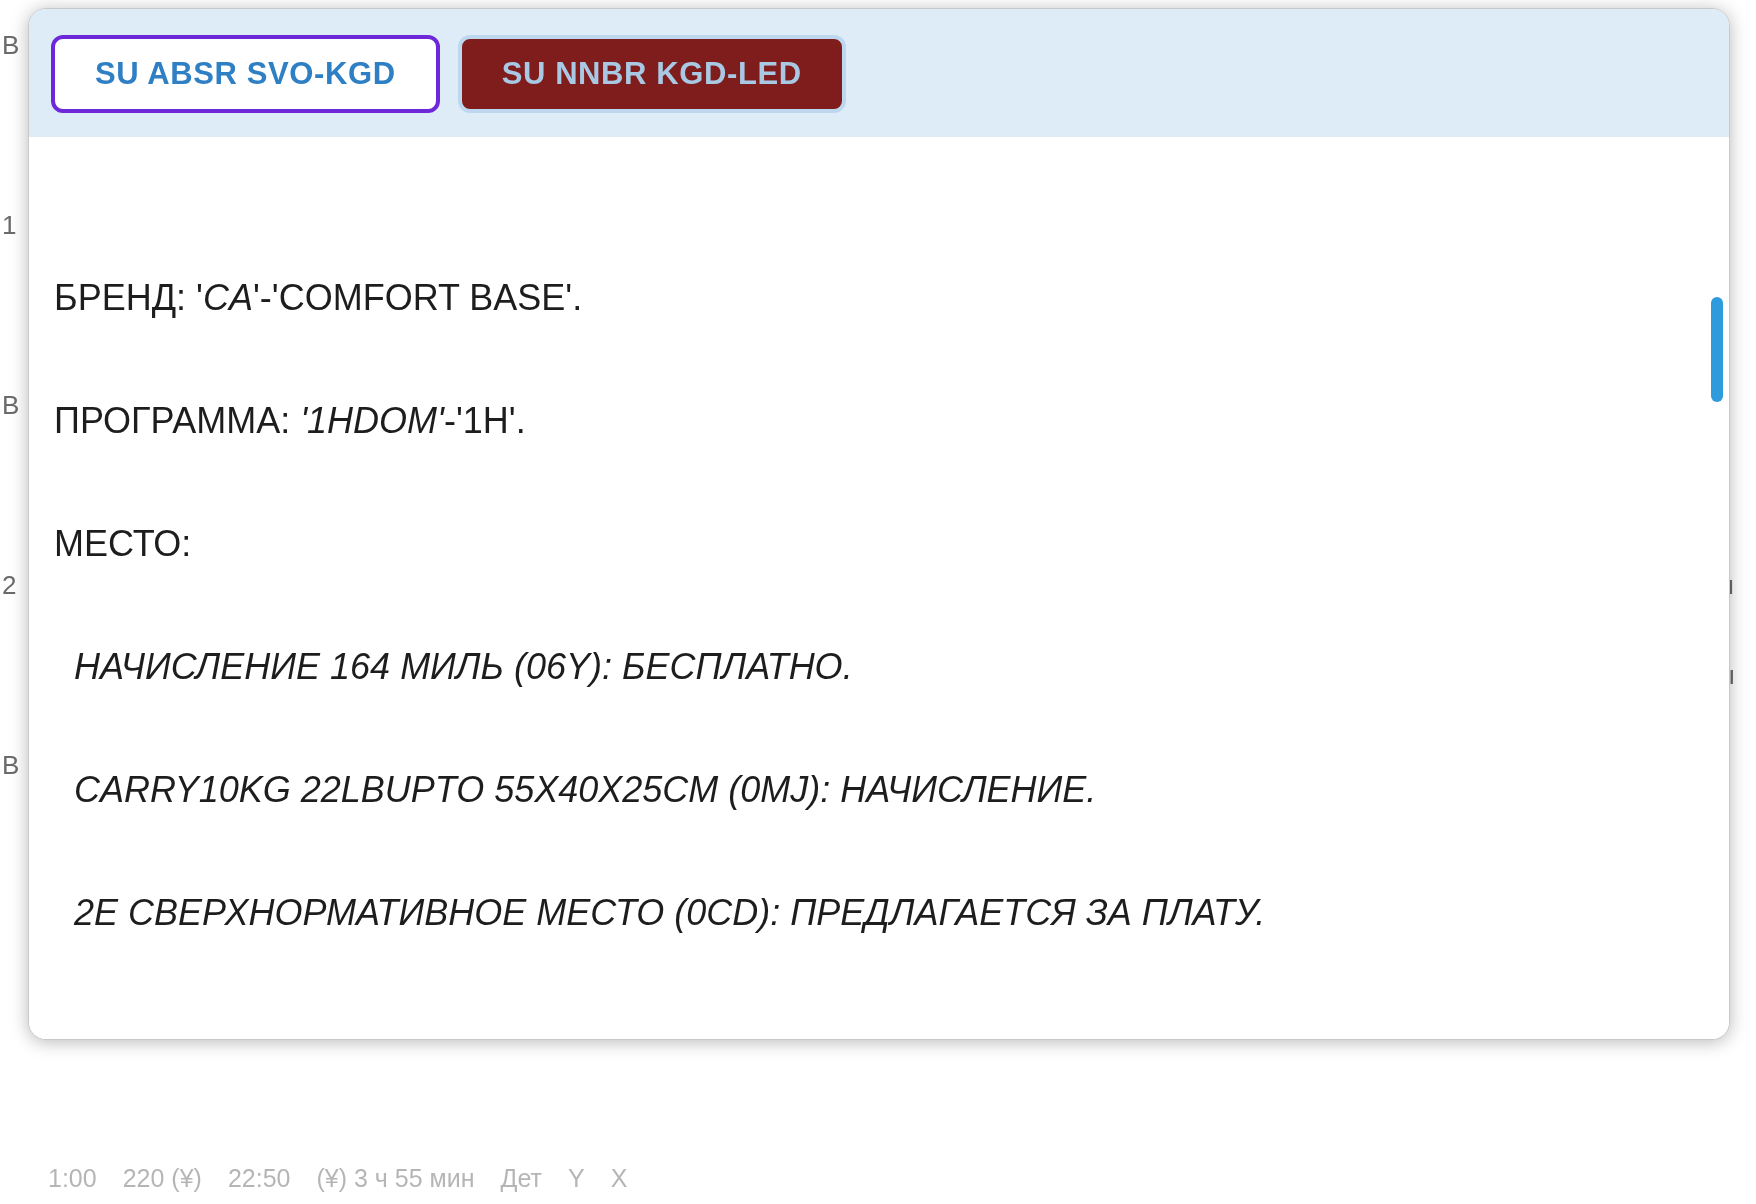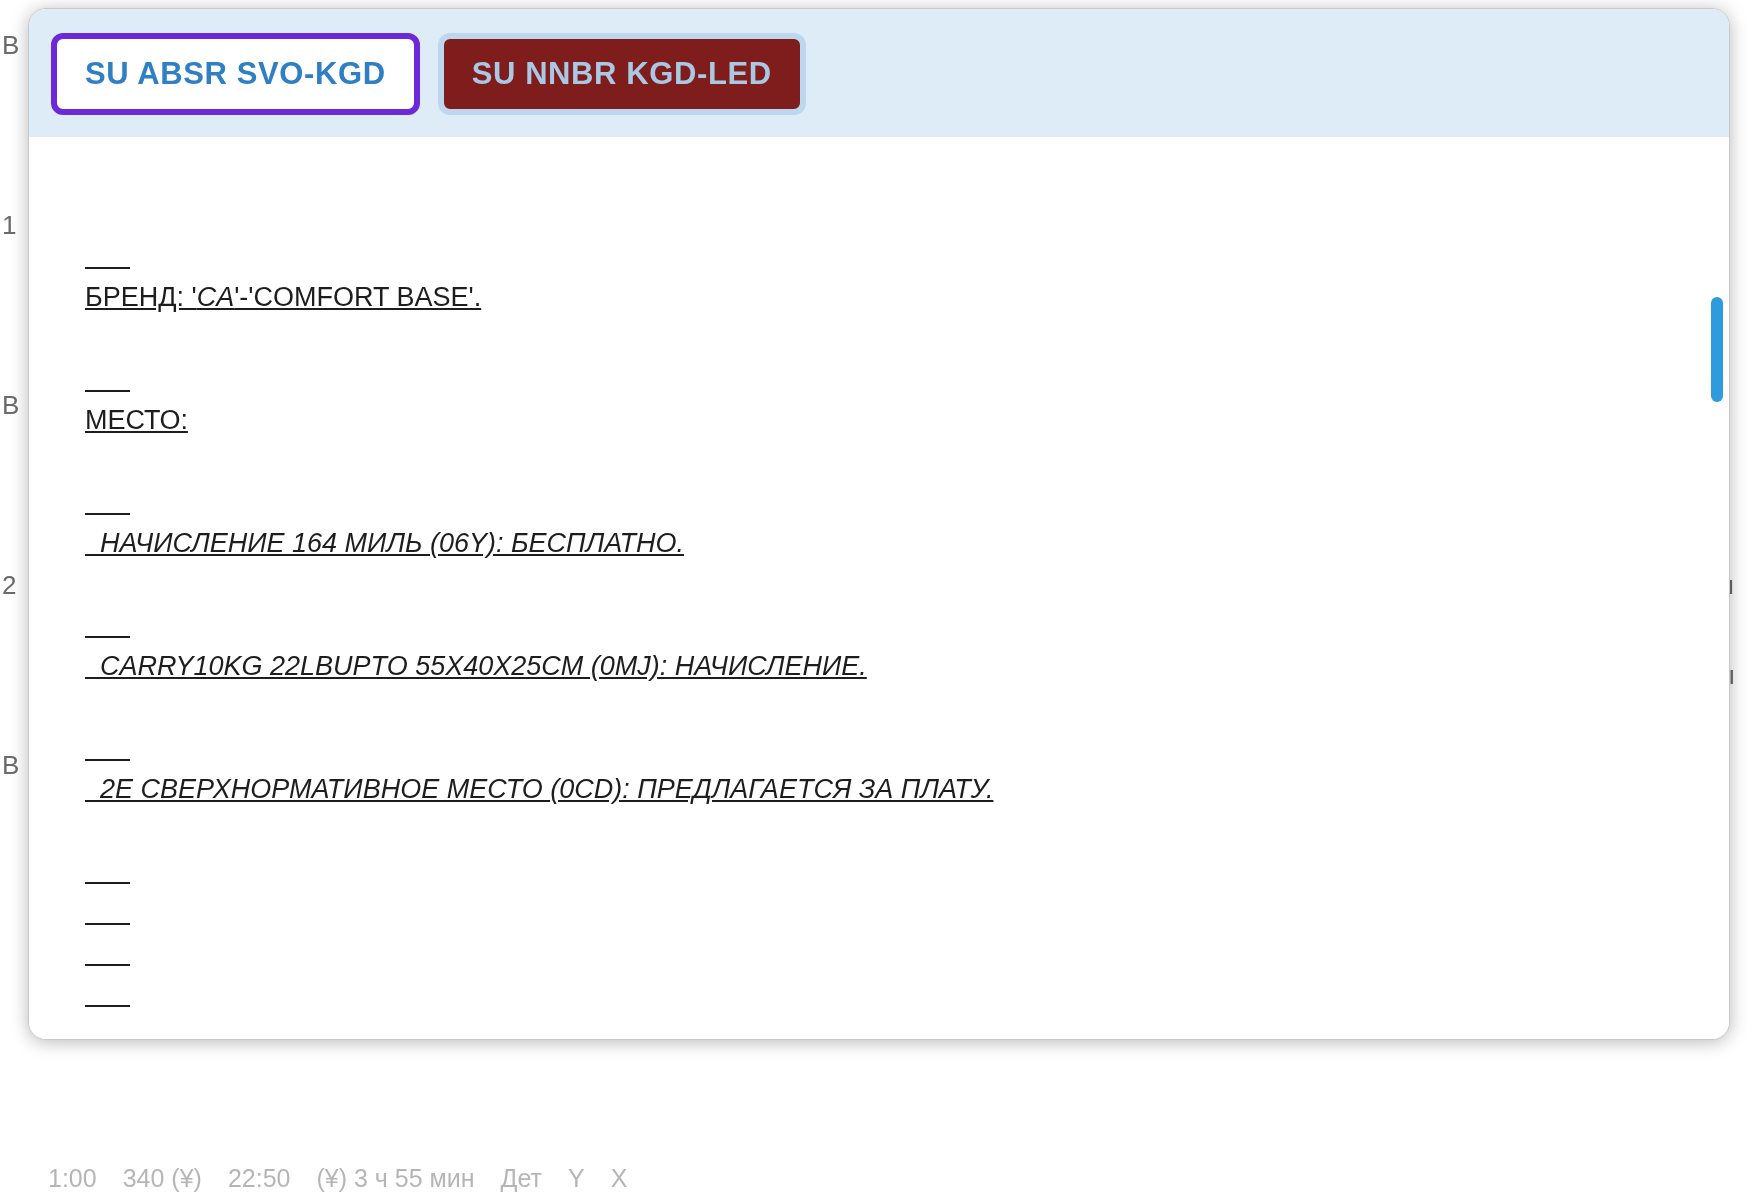--- a/index.html
+++ b/index.html
@@ -66,52 +66,51 @@
     display: flex;
     gap: 18px;
     flex: 0 0 auto;
     box-sizing: border-box;
     height: 128px;
     align-items: center;
   }
   .tab {
     border-radius: 12px;
     background: #ffffff;
-    border: 6px solid #6d28d9;
+    border: 4px solid #6d28d9;
     color: #2f7fc4;
     font-size: 31px;
     font-weight: bold;
     letter-spacing: .6px;
-    padding: 17px 28px;
+    padding: 17px 40px;
     cursor: pointer;
     white-space: nowrap;
   }
   .tab.inactive {
     background: #7f1d1d;
     border-color: #bcd7ee;
     color: #a8c8e3;
   }
 
   .dialog-body {
     position: relative;
     flex: 1 1 auto;
     overflow: hidden;
     background: #ffffff;
   }
 
   .content {
     position: absolute;
     left: 0; right: 0; top: 0; bottom: 0;
-    padding: 58px 60px 0 56px;
+    padding: 58px 60px 0 25px;
     box-sizing: border-box;
     color: #1d1d1d;
-    font-size: 27px;
+    font-size: 36px;
     line-height: 41px;
     white-space: pre-wrap;
-    text-decoration: underline;
   }
 
   .ln { white-space: pre; }
   .it { font-style: italic; }
 
   .scrollbar-track {
     position: absolute;
     top: 0;
     right: 6px;
     width: 12px;
@@ -148,40 +147,41 @@
       <div>н</div>
       <div>л</div>
       <div>е</div>
       <div>з</div>
       <div>м</div>
       <div>ы</div>
       <div>е</div>
   </div>
   <div class="bg-bottom-strip">
     <span>1:00</span>
-      <span>340 (¥)</span>
+      <span>220 (¥)</span>
       <span>22:50</span>
       <span>(¥) 3 ч 55 мин</span>
       <span>Дет</span>
       <span>Y</span>
       <span>X</span>
   </div>
 </div>
 
 <div class="dialog">
 
   <div class="tabs-bar">
     <div class="tab">SU ABSR SVO-KGD</div>
     <div class="tab inactive">SU NNBR KGD-LED</div>
   </div>
 
   <div class="dialog-body">
 
     <div class="content">
       <div class="ln">БРЕНД: '<span class="it">CA</span>'-'COMFORT BASE'.</div>
+      <div class="ln">ПРОГРАММА: <span class="it">'1HDOM'</span>-'1H'.</div>
       <div class="ln">МЕСТО:</div>
       <div class="ln it">  НАЧИСЛЕНИЕ 164 МИЛЬ (06Y): БЕСПЛАТНО.</div>
       <div class="ln it">  CARRY10KG 22LBUPTO 55X40X25CM (0MJ): НАЧИСЛЕНИЕ.</div>
       <div class="ln it">  2Е СВЕРХНОРМАТИВНОЕ МЕСТО (0CD): ПРЕДЛАГАЕТСЯ ЗА ПЛАТУ.</div>
       
       
       
       
       
       

